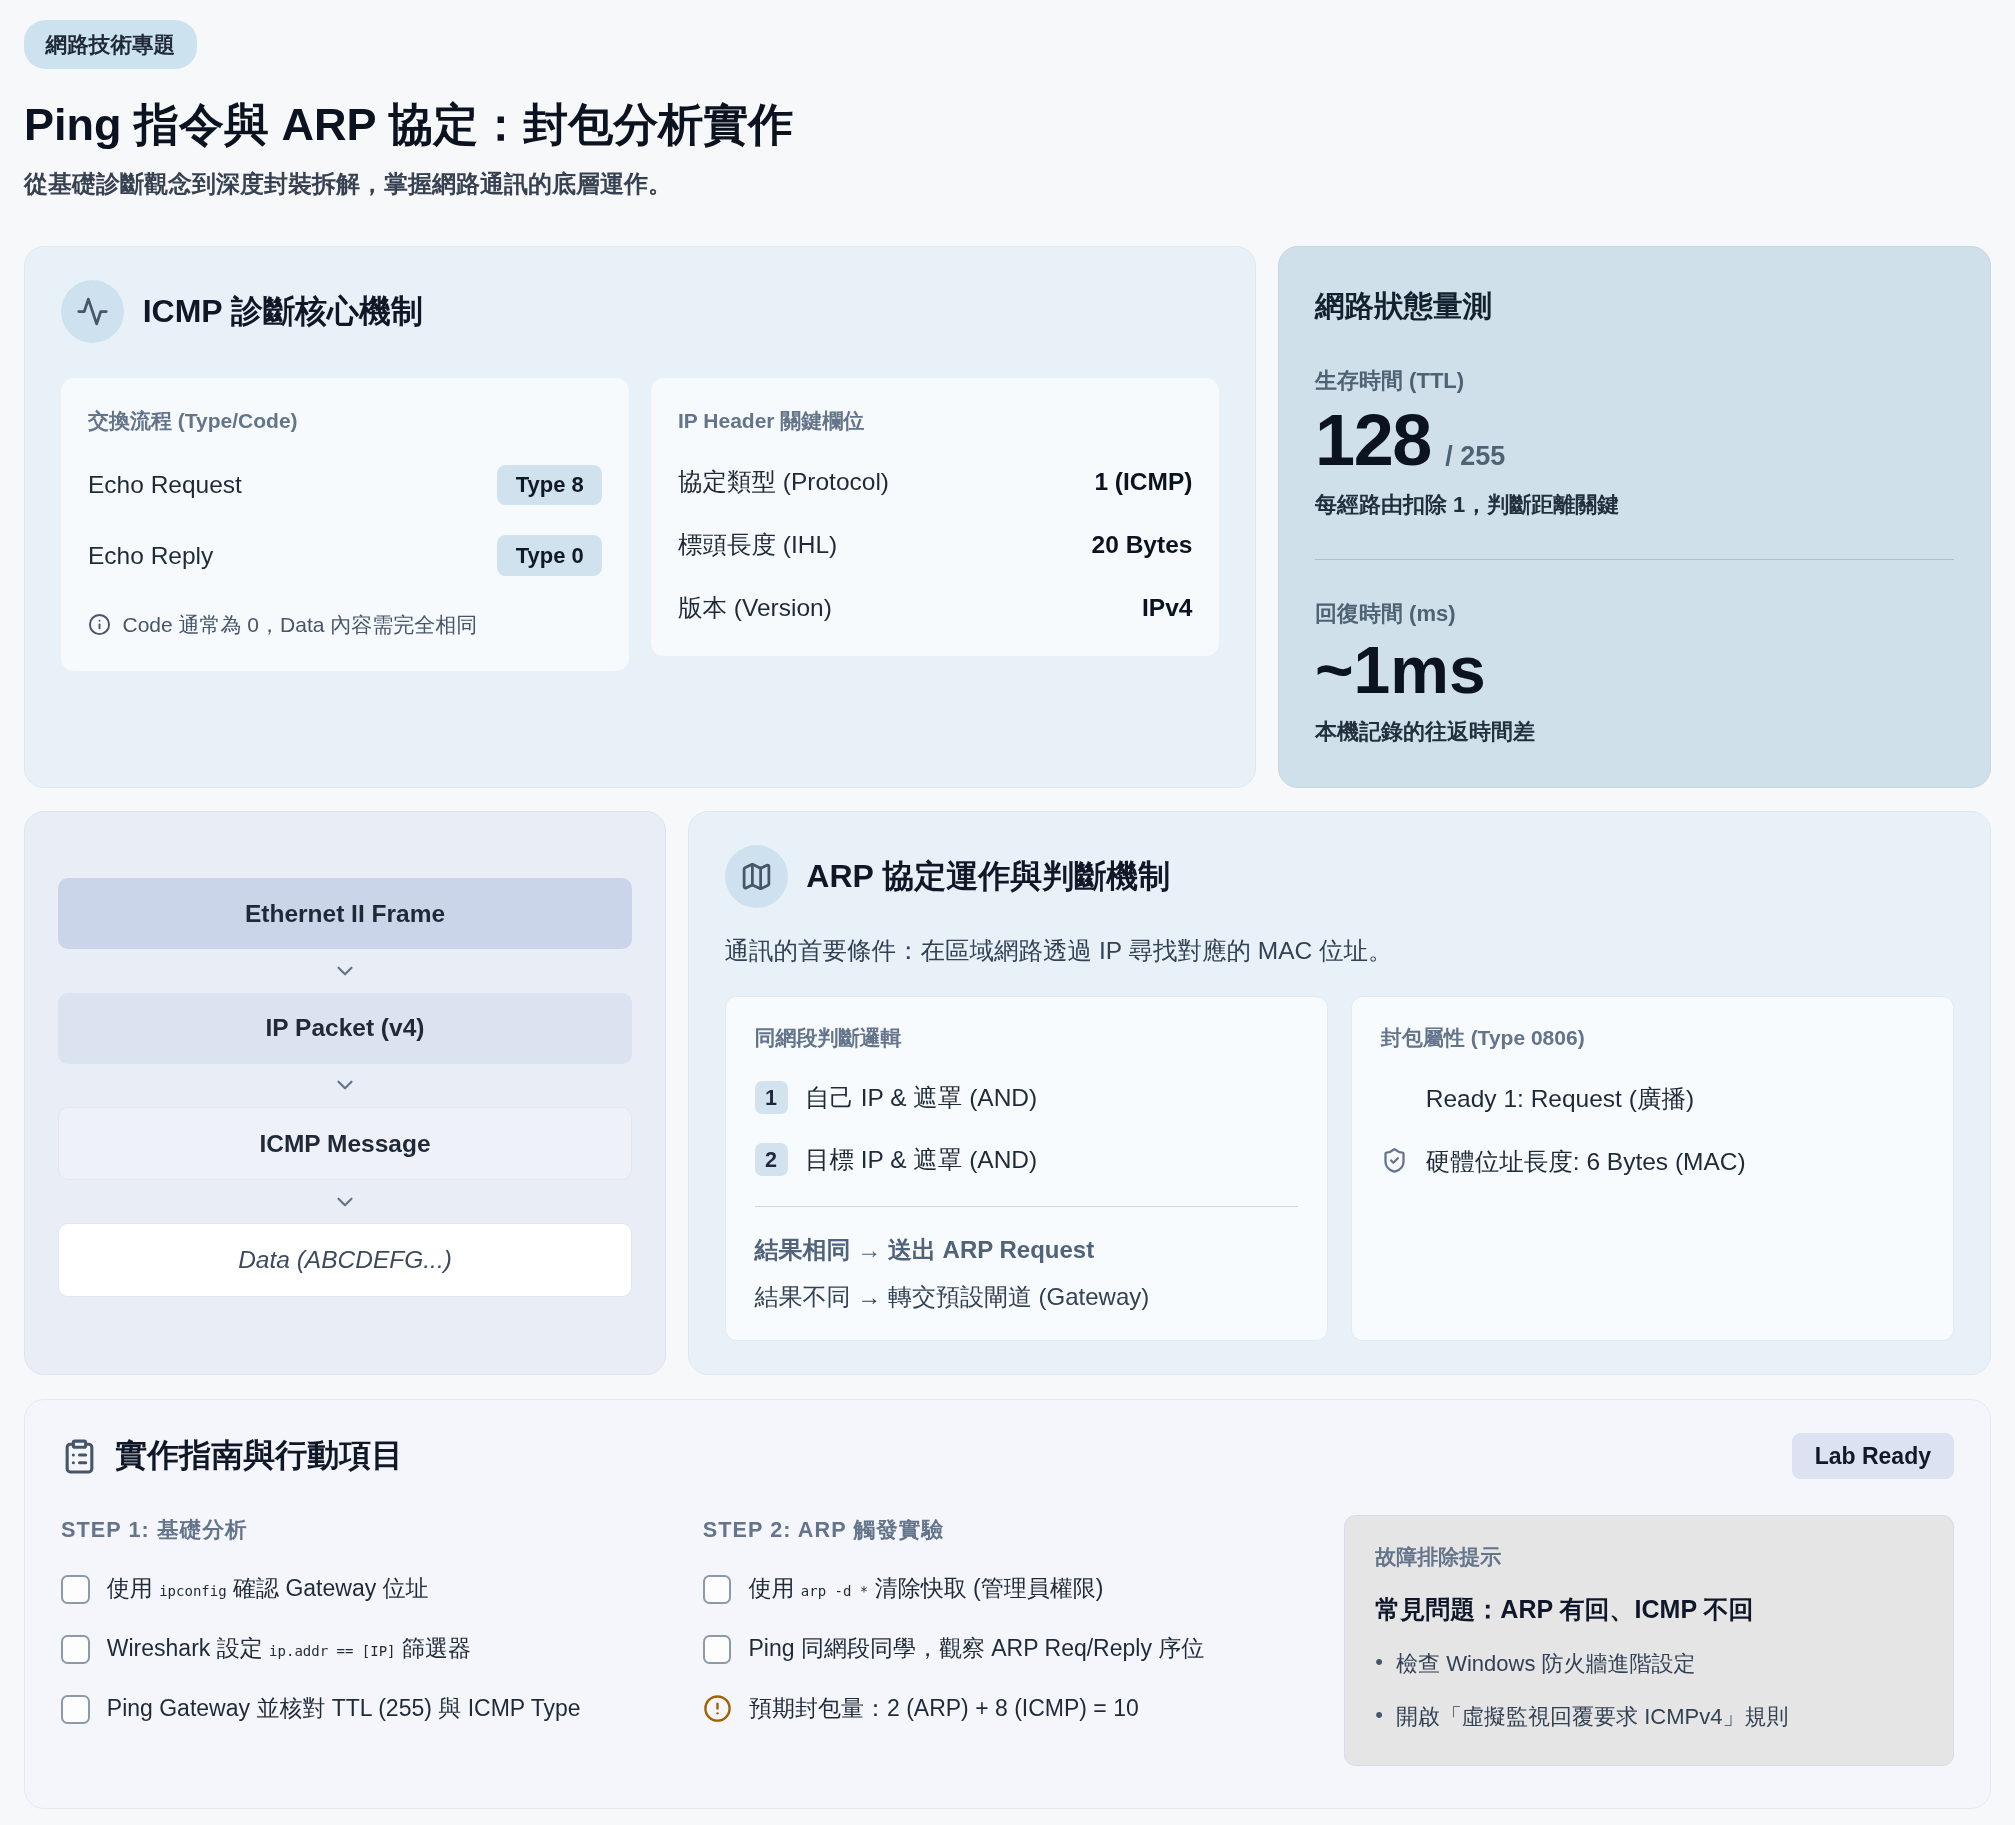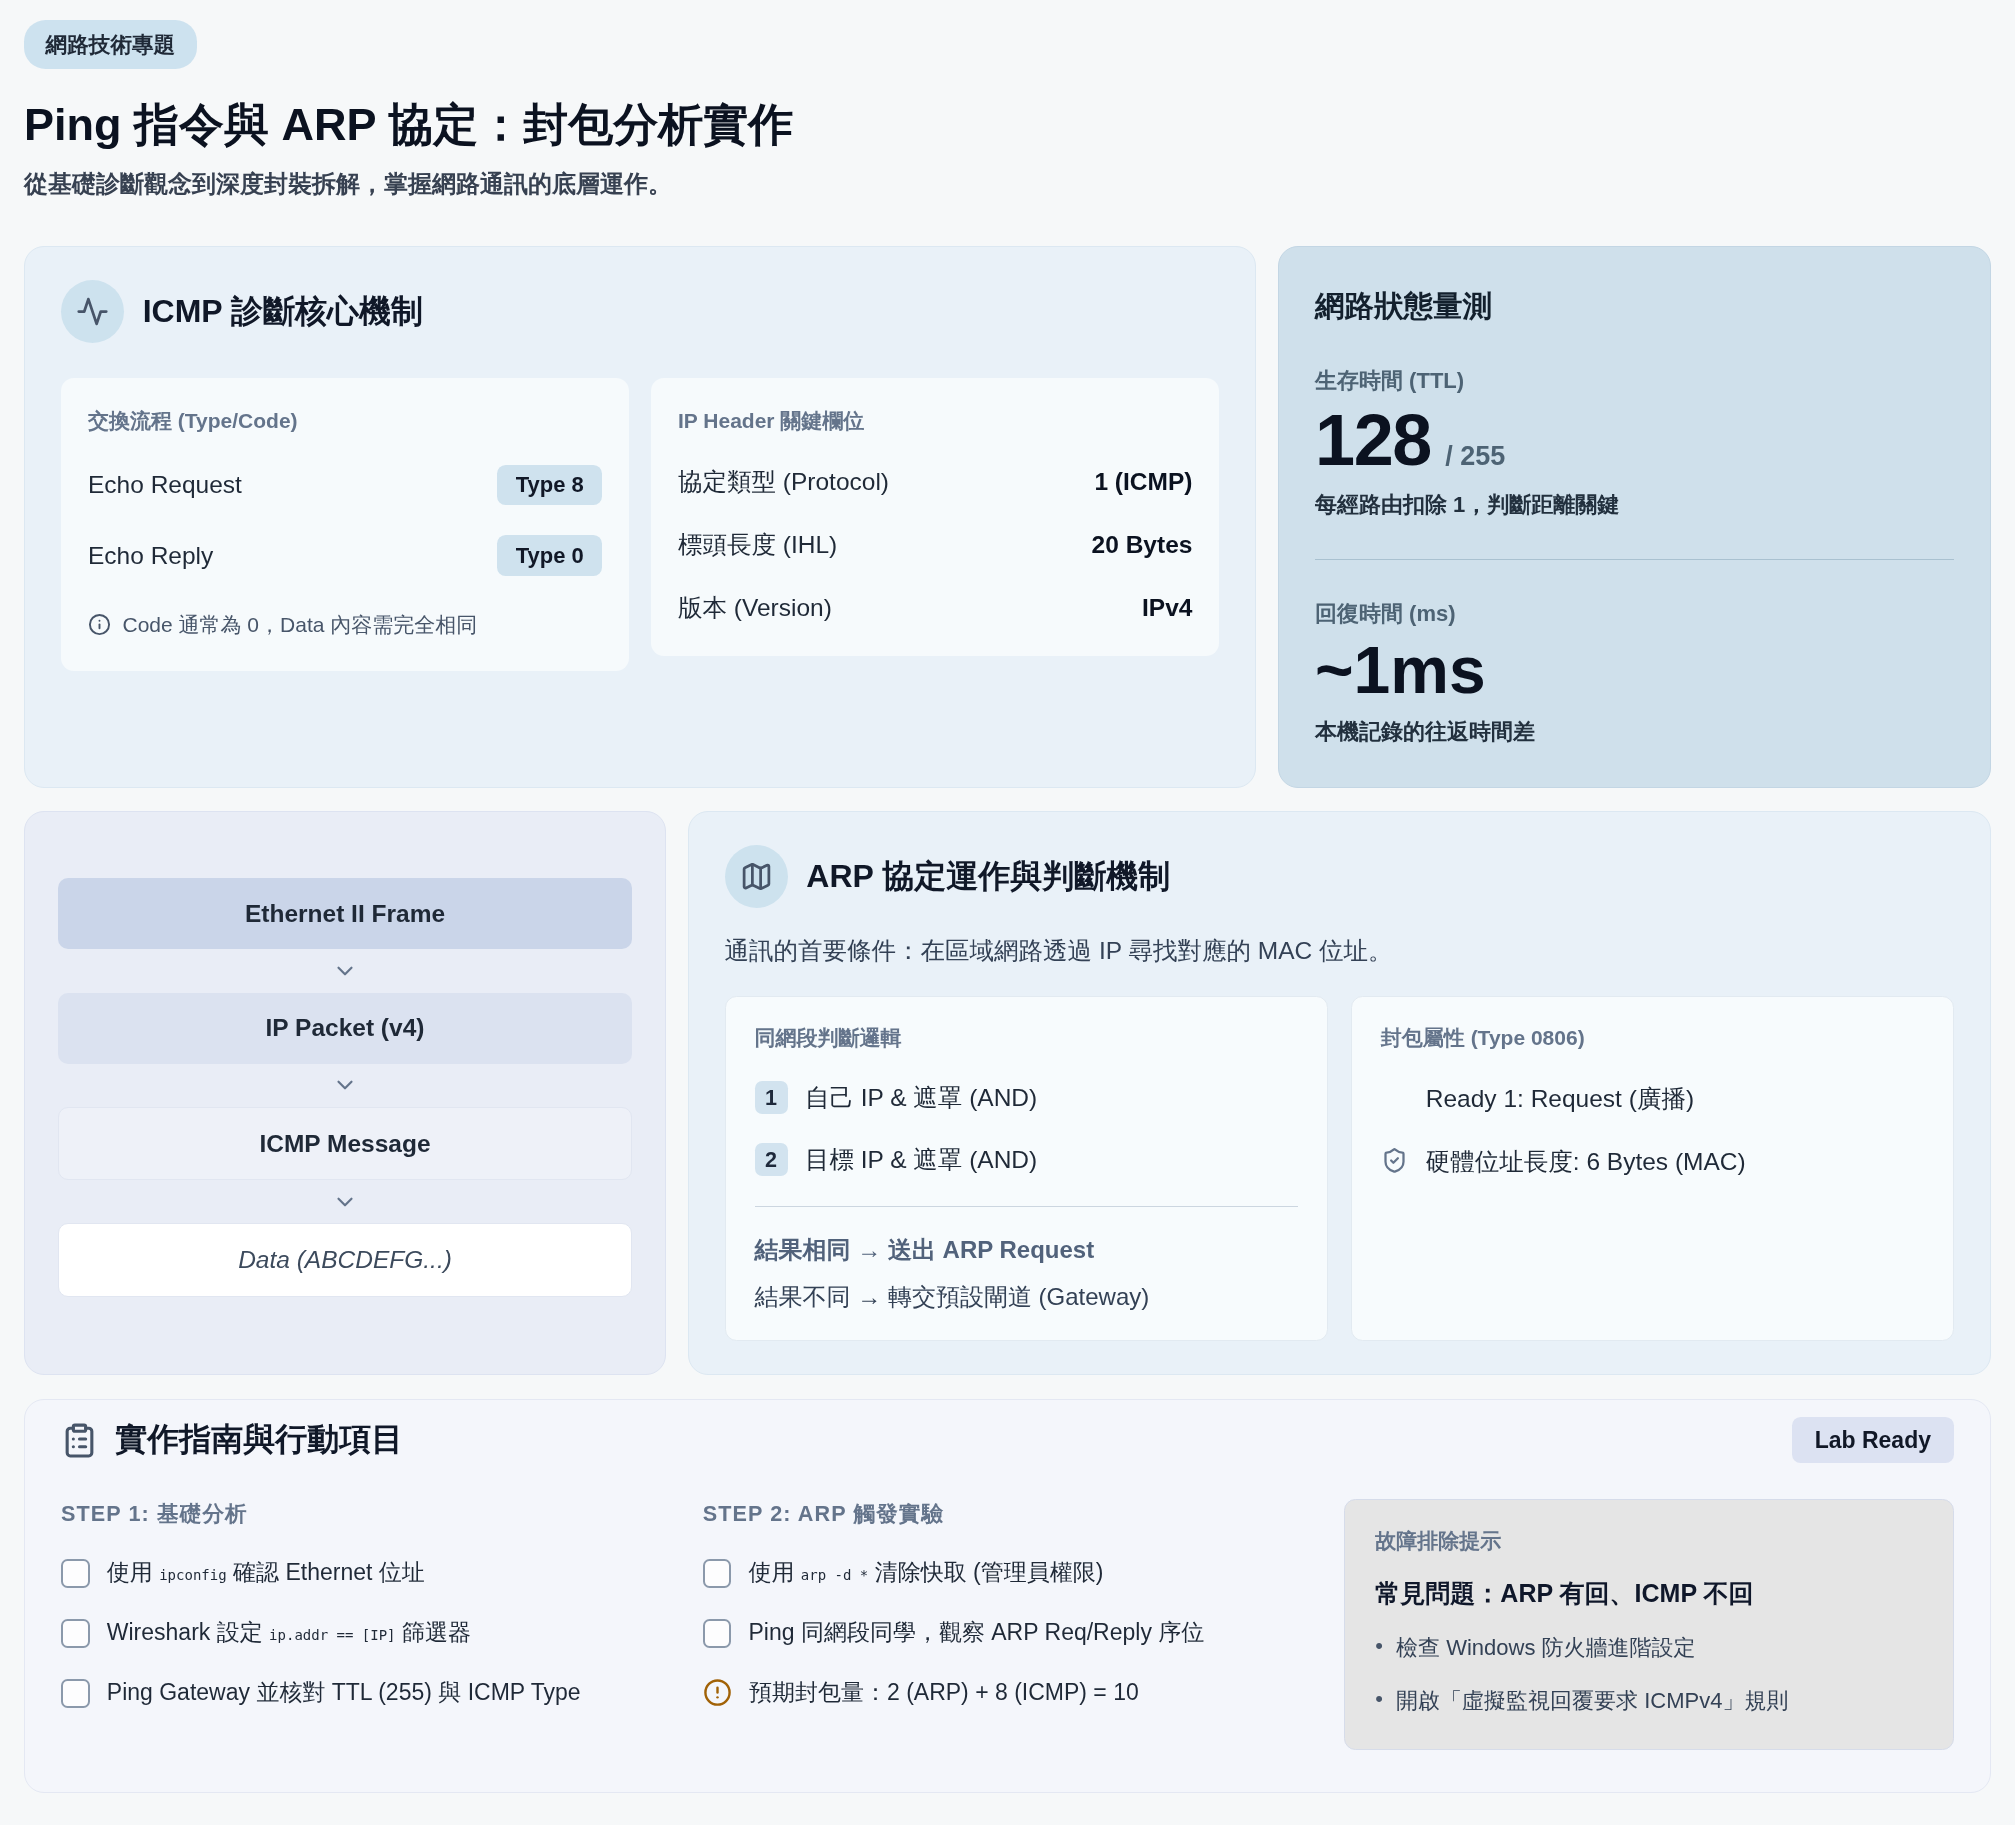--- a/index.html
+++ b/index.html
@@ -75,21 +75,21 @@
   .num-badge{width:33px;height:33px;background:#d2e3ef;border-radius:7.2px;flex:none;
     display:flex;align-items:center;justify-content:center;font-weight:700;font-size:21.6px;color:#1e293b;}
   .logic-divider{border:none;border-top:1.4px solid #ccd6e0;margin:30px 0 0;}
   .logic-same{margin-top:27px;font-size:24px;font-weight:700;color:#51627b;}
   .logic-diff{margin-top:14.4px;font-size:24px;color:#334155;}
   .packet-row{display:flex;align-items:center;gap:16px;margin-top:30px;font-size:24.5px;color:#1f2937;}
   .packet-icon{width:29px;height:29px;color:#64748b;flex:none;}
   .packet-icon svg{width:27px;height:27px;}
 
   
-  .card-guide{margin-top:24.5px;background:#f4f6fb;border:1.4px solid #e4e8f3;padding:17px 36px 42px;}
+  .card-guide{margin-top:24.5px;background:#f4f6fb;border:1.4px solid #e4e8f3;padding:33px 36px 42px;}
   .guide-head{display:flex;align-items:center;gap:17.3px;}
   .guide-head .bare-icon svg{width:37px;height:37px;}
   .lab-badge{margin-left:auto;background:#dce2f2;border-radius:8.6px;padding:9.4px 23px;
     font-size:23px;font-weight:600;color:#111827;}
   .guide-cols{display:grid;grid-template-columns:1fr 1fr 1fr;gap:32px;margin-top:36px;align-items:start;}
   .step-label{font-size:21.6px;font-weight:800;color:#64748b;letter-spacing:1.1px;}
   .check-item{display:flex;gap:17.3px;margin-top:30px;font-size:23px;color:#1f2937;align-items:flex-start;line-height:1.3;}
   .checkbox{width:24.5px;height:24.5px;border:2.2px solid #8b99ab;border-radius:6.5px;background:#fdfdfe;flex:none;margin-top:1.4px;}
   .mono{font-family:"DejaVu Sans Mono",monospace;font-size:14px;}
   .alert-ico{width:29px;height:29px;color:#a16207;flex:none;}
@@ -281,21 +281,21 @@
       <h2 class="card-title">實作指南與行動項目</h2>
       <span class="lab-badge">Lab Ready</span>
     </div>
 
     <div class="guide-cols">
 
       <div>
         <div class="step-label">STEP 1: 基礎分析</div>
         <div class="check-item">
           <span class="checkbox"></span>
-          <span><span>使用 </span><span class="mono">ipconfig</span><span> 確認 Ethernet 位址</span></span>
+          <span><span>使用 </span><span class="mono">ipconfig</span><span> 確認 Gateway 位址</span></span>
         </div>
         <div class="check-item">
           <span class="checkbox"></span>
           <span><span>Wireshark 設定 </span><span class="mono">ip.addr == [IP]</span><span> 篩選器</span></span>
         </div>
         <div class="check-item">
           <span class="checkbox"></span>
           <span><span>Ping Gateway 並核對 TTL (255) 與 ICMP Type</span></span>
         </div>
       </div>

